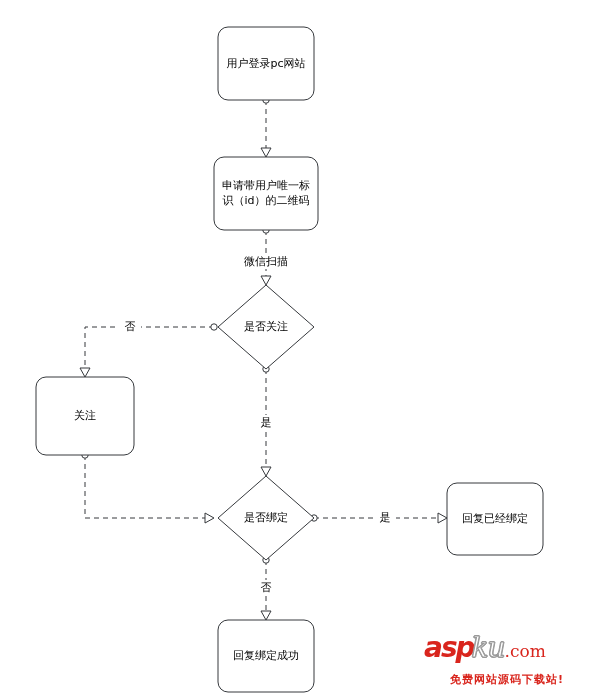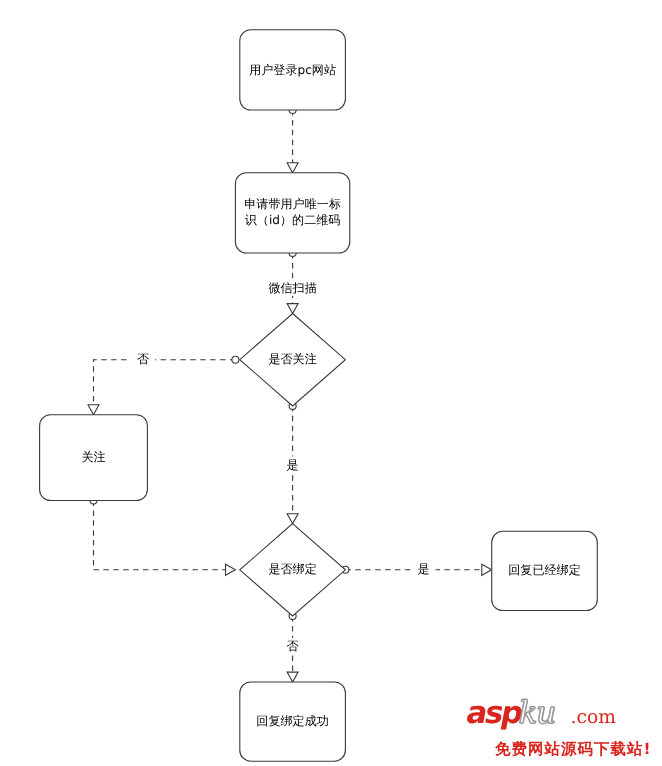--- a/index.html
+++ b/index.html
@@ -102,28 +102,28 @@
       0 -1px #9a9a9a, 0 1px #9a9a9a;
     letter-spacing: -1px;
     line-height: 1;
     margin-left: -2px;
   }
   .wm-com {
     font-family: "DejaVu Serif", "Liberation Serif", serif;
     font-size: 17px;
     color: #d9251d;
     line-height: 1;
-    margin-left: 14px;
+    margin-left: 0;
   }
   .wm-sub {
     position: absolute;
     left: 26px;
     top: 38px;
     font-family: "DejaVu Sans", "Liberation Sans", sans-serif;
-    font-size: 14px;
+    font-size: 11px;
     font-weight: bold;
     color: #d9251d;
     letter-spacing: 1px;
     white-space: nowrap;
   }
 </style>
 </head>
 <body>
 
 <div id="canvas">

